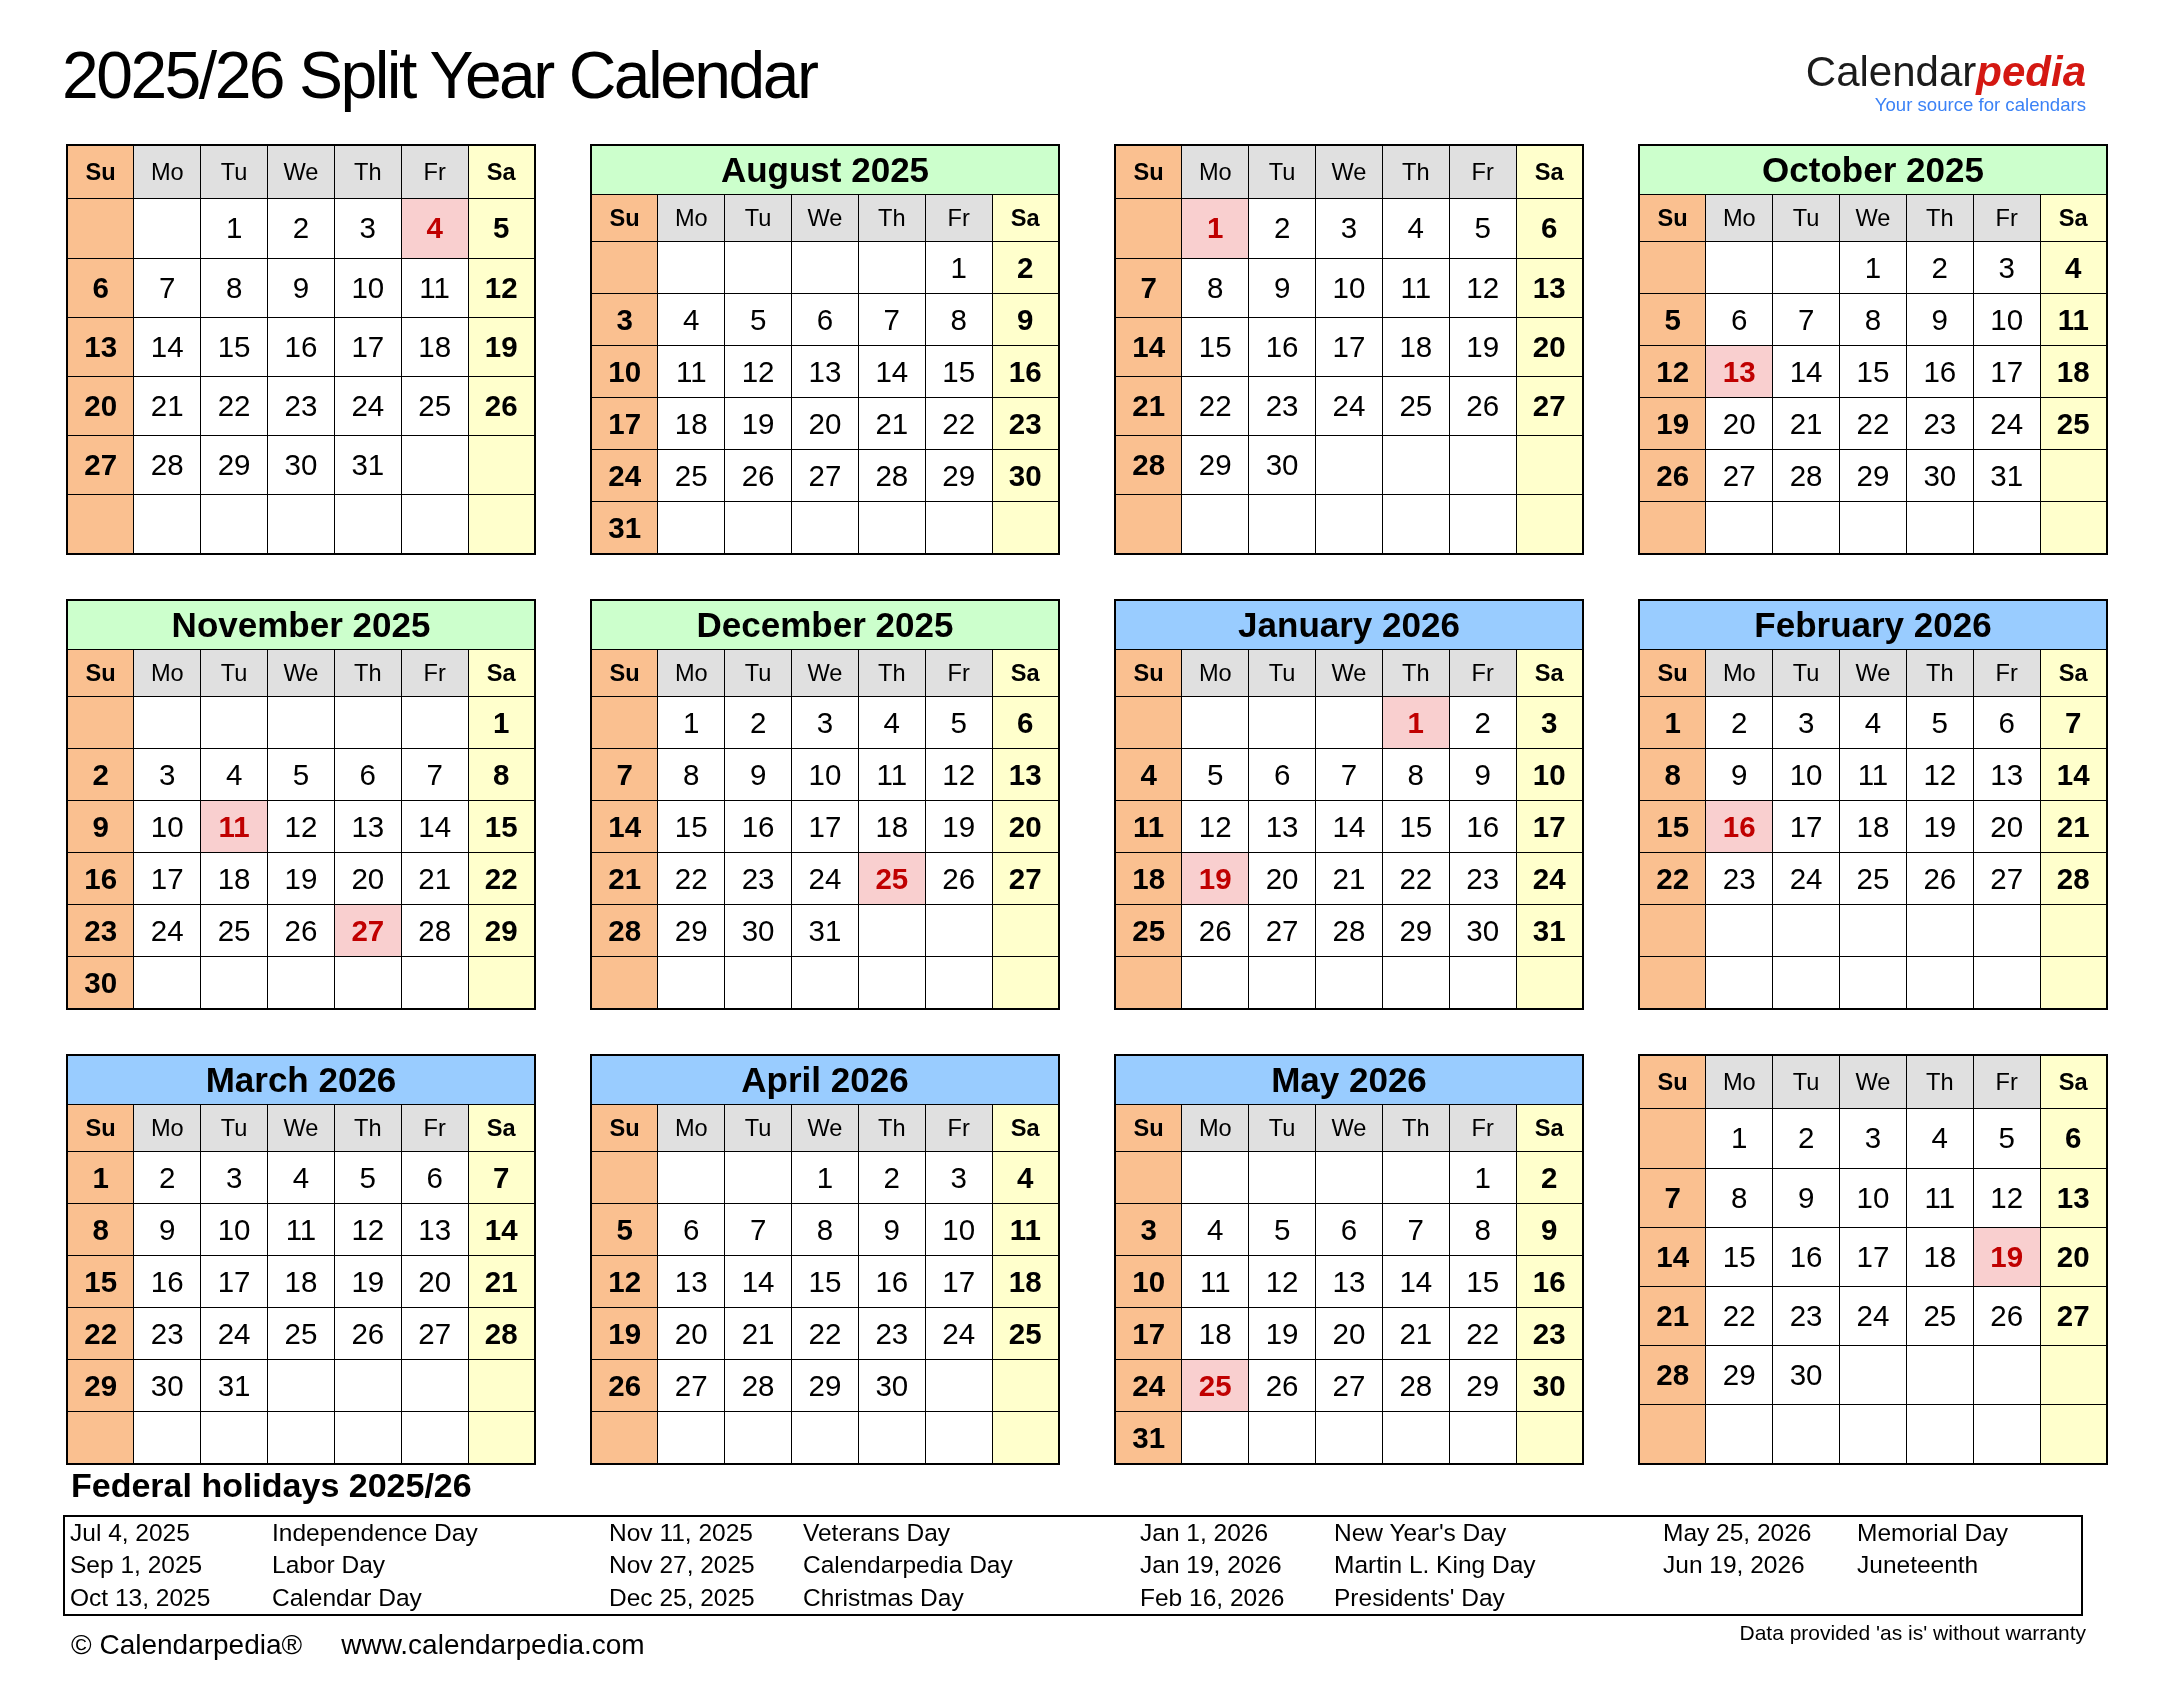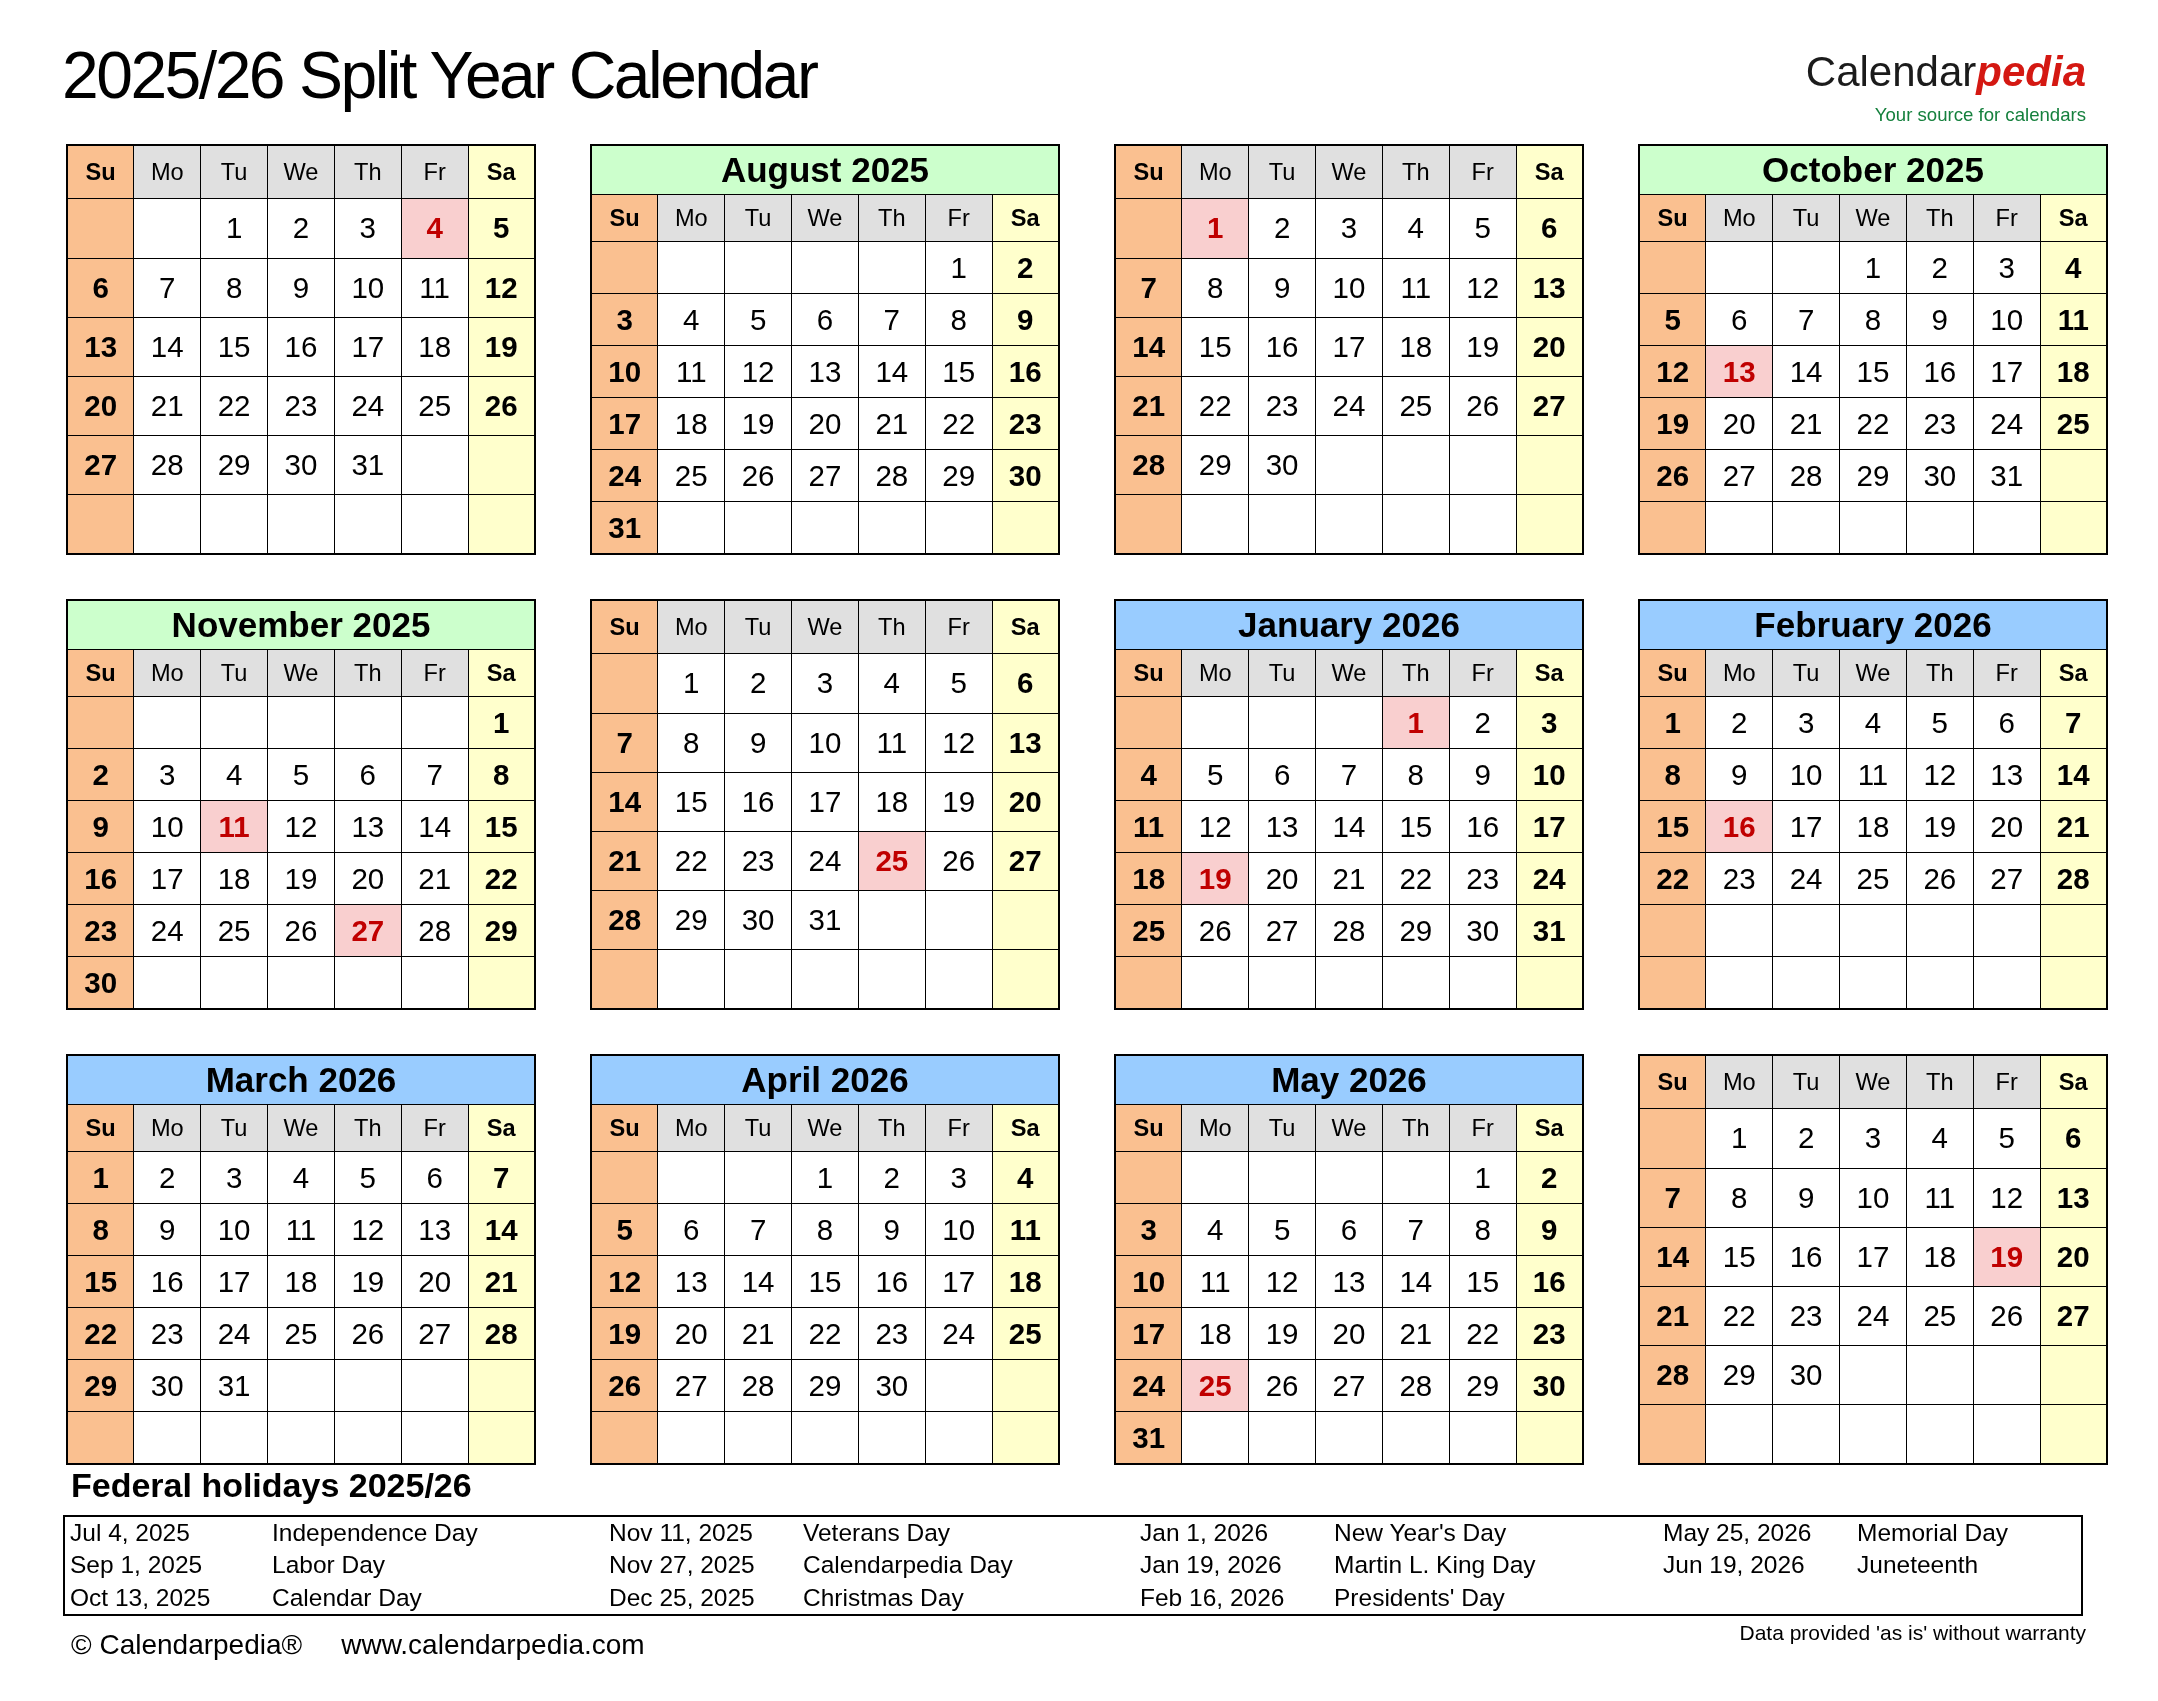--- a/index.html
+++ b/index.html
@@ -7,21 +7,21 @@
     width:2159px;height:1702px;background:#ffffff;position:relative;
     font-family:"Liberation Sans",sans-serif;color:#000;overflow:hidden;
   }
   .page-title{
     position:absolute;left:62px;top:37px;font-size:66px;font-weight:normal;
     letter-spacing:-2.5px;white-space:nowrap;
   }
   .logo{position:absolute;right:73px;top:51px;text-align:right;line-height:1;}
   .logo-word{font-size:42px;color:#1b1b1b;white-space:nowrap;text-align:right;}
   .logo-red{color:var(--c-logored);font-weight:bold;font-style:italic;}
-  .logo-tag{font-size:18.6px;color:#15803d;margin-top:13px;}
+  .logo-tag{font-size:18.6px;color:#3b82f6;margin-top:3px;}
 
   .months{
     position:absolute;left:66px;top:144px;
     display:grid;grid-template-columns:repeat(4,470px);
     column-gap:54px;row-gap:44px;
   }
   table.month{border-collapse:collapse;width:470px;table-layout:fixed;border:2.5px solid #000;}
   .month td{border:1.7px solid #000;text-align:center;vertical-align:middle;padding:0;overflow:hidden;}
   .month .mh{height:48px;font-size:35px;font-weight:bold;}
   .y2025 .mh{background:var(--c-2025);}
@@ -398,20 +398,23 @@
           <td class="wd"></td>
           <td class="wd"></td>
           <td class="wd"></td>
           <td class="wd"></td>
           <td class="sa"></td>
         </tr>
       </tbody>
     </table>
     <table class="month y2025">
       <tbody>
+        <tr>
+          <td colspan="7" class="mh">December 2025</td>
+        </tr>
         <tr class="dow">
           <td class="su">Su</td>
           <td class="wd">Mo</td>
           <td class="wd">Tu</td>
           <td class="wd">We</td>
           <td class="wd">Th</td>
           <td class="wd">Fr</td>
           <td class="sa">Sa</td>
         </tr>
         <tr class="wk">

